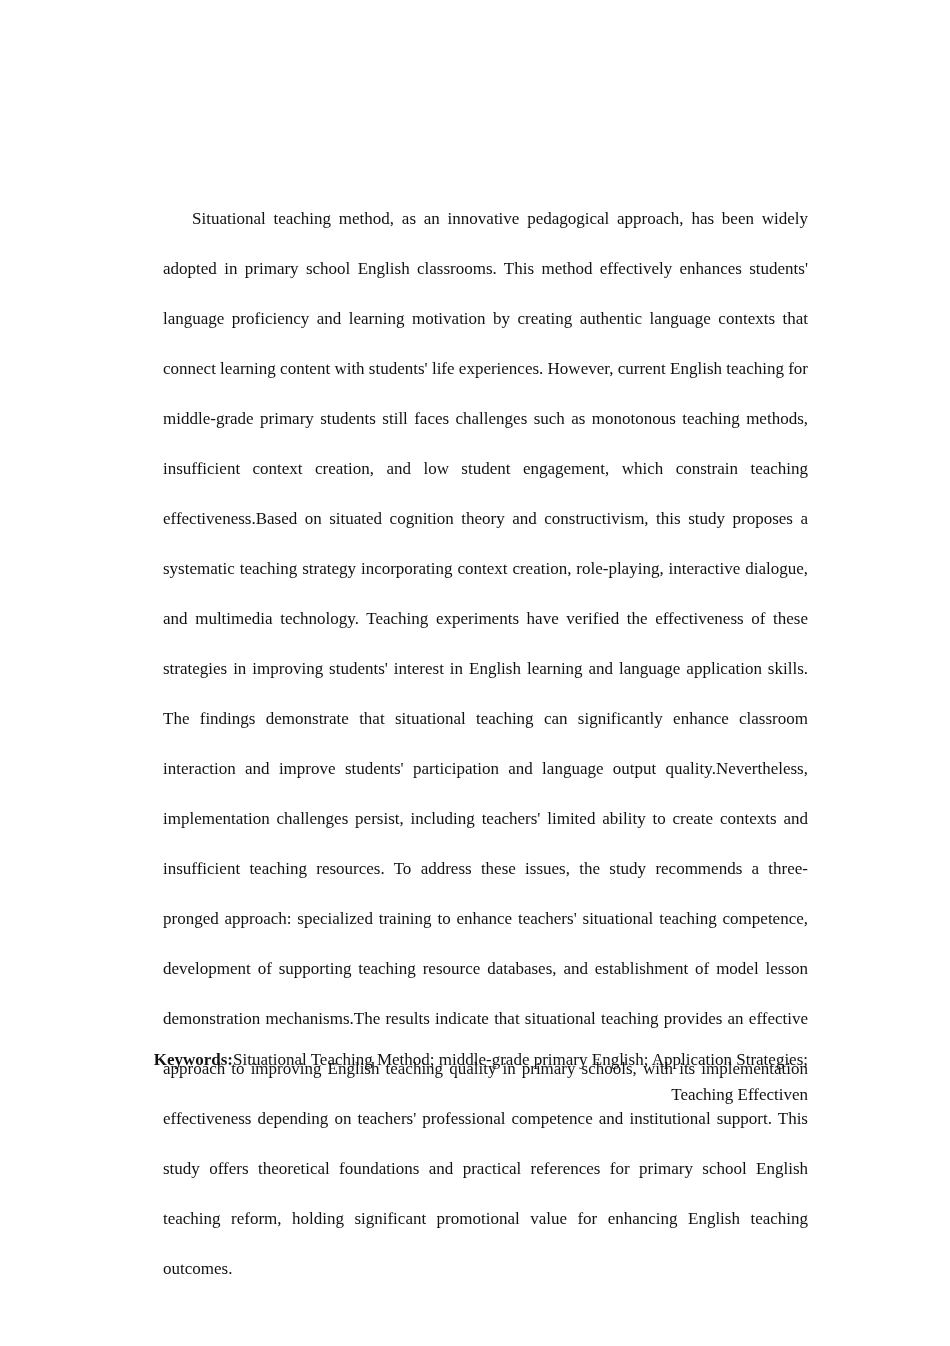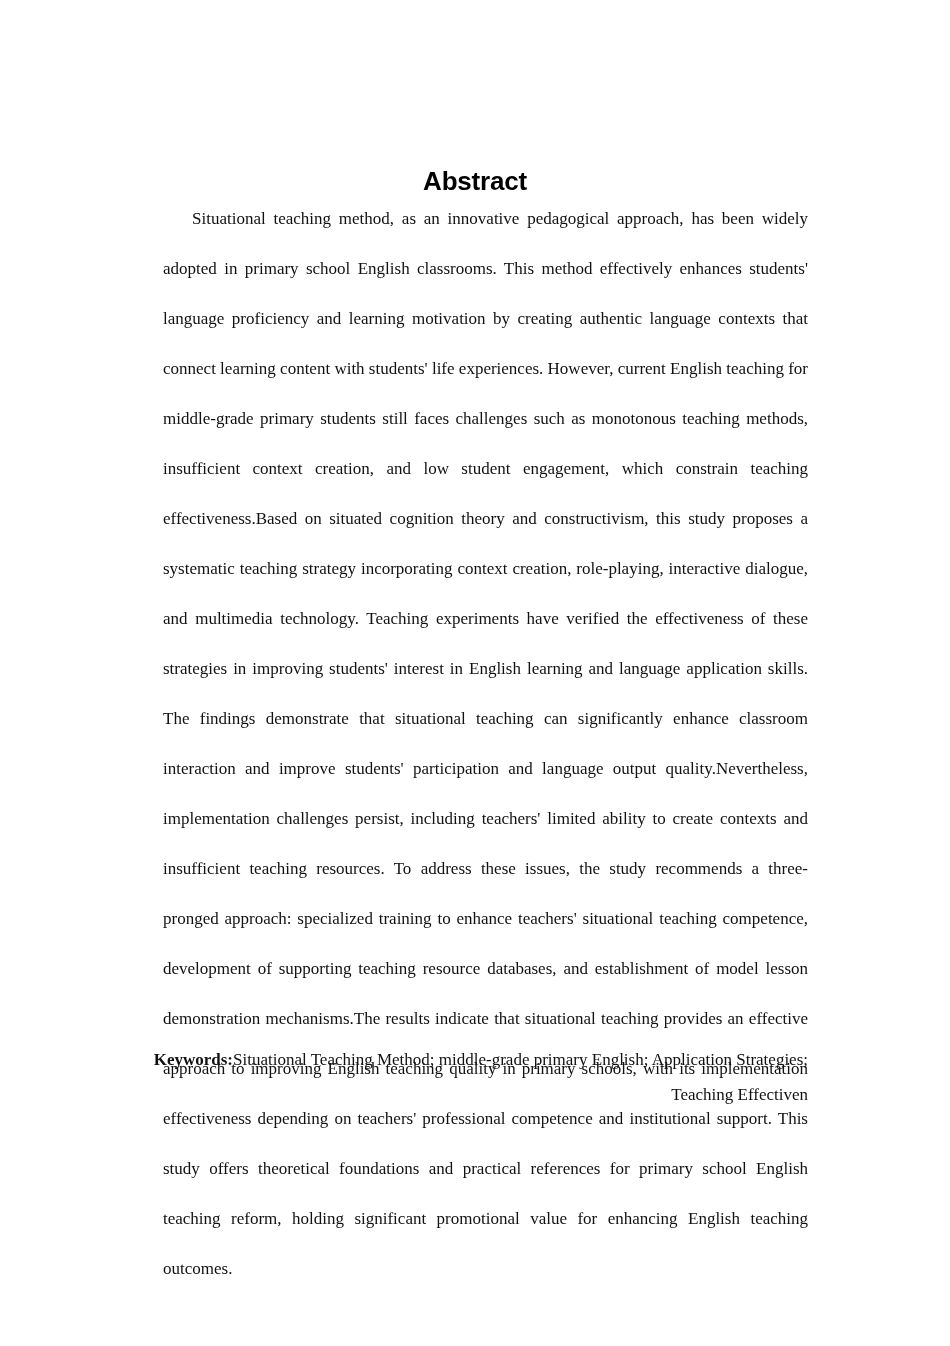--- a/index.html
+++ b/index.html
@@ -70,19 +70,18 @@
 
   .keywords-value {
     font-weight: normal;
   }
 </style>
 </head>
 <body>
 
 <div class="page">
 
-  <h1 class="abstract-title">Abstract</h1>
 
   <p class="abstract-body">Situational teaching method, as an innovative pedagogical approach, has been widely adopted in primary school English classrooms. This method effectively enhances students' language proficiency and learning motivation by creating authentic language contexts that connect learning content with students' life experiences. However, current English teaching for middle-grade primary students still faces challenges such as monotonous teaching methods, insufficient context creation, and low student engagement, which constrain teaching effectiveness.Based on situated cognition theory and constructivism, this study proposes a systematic teaching strategy incorporating context creation, role-playing, interactive dialogue, and multimedia technology. Teaching experiments have verified the effectiveness of these strategies in improving students' interest in English learning and language application skills. The findings demonstrate that situational teaching can significantly enhance classroom interaction and improve students' participation and language output quality.Nevertheless, implementation challenges persist, including teachers' limited ability to create contexts and insufficient teaching resources. To address these issues, the study recommends a three-pronged approach: specialized training to enhance teachers' situational teaching competence, development of supporting teaching resource databases, and establishment of model lesson demonstration mechanisms.The results indicate that situational teaching provides an effective approach to improving English teaching quality in primary schools, with its implementation effectiveness depending on teachers' professional competence and institutional support. This study offers theoretical foundations and practical references for primary school English teaching reform, holding significant promotional value for enhancing English teaching outcomes.</p>
 
   <p class="keywords-block"><span class="keywords-label">Keywords:</span><span class="keywords-value">Situational Teaching Method; middle-grade primary English;  Application Strategies; Teaching Effectiven</span></p>
 
 </div>
 
 </body></html>

